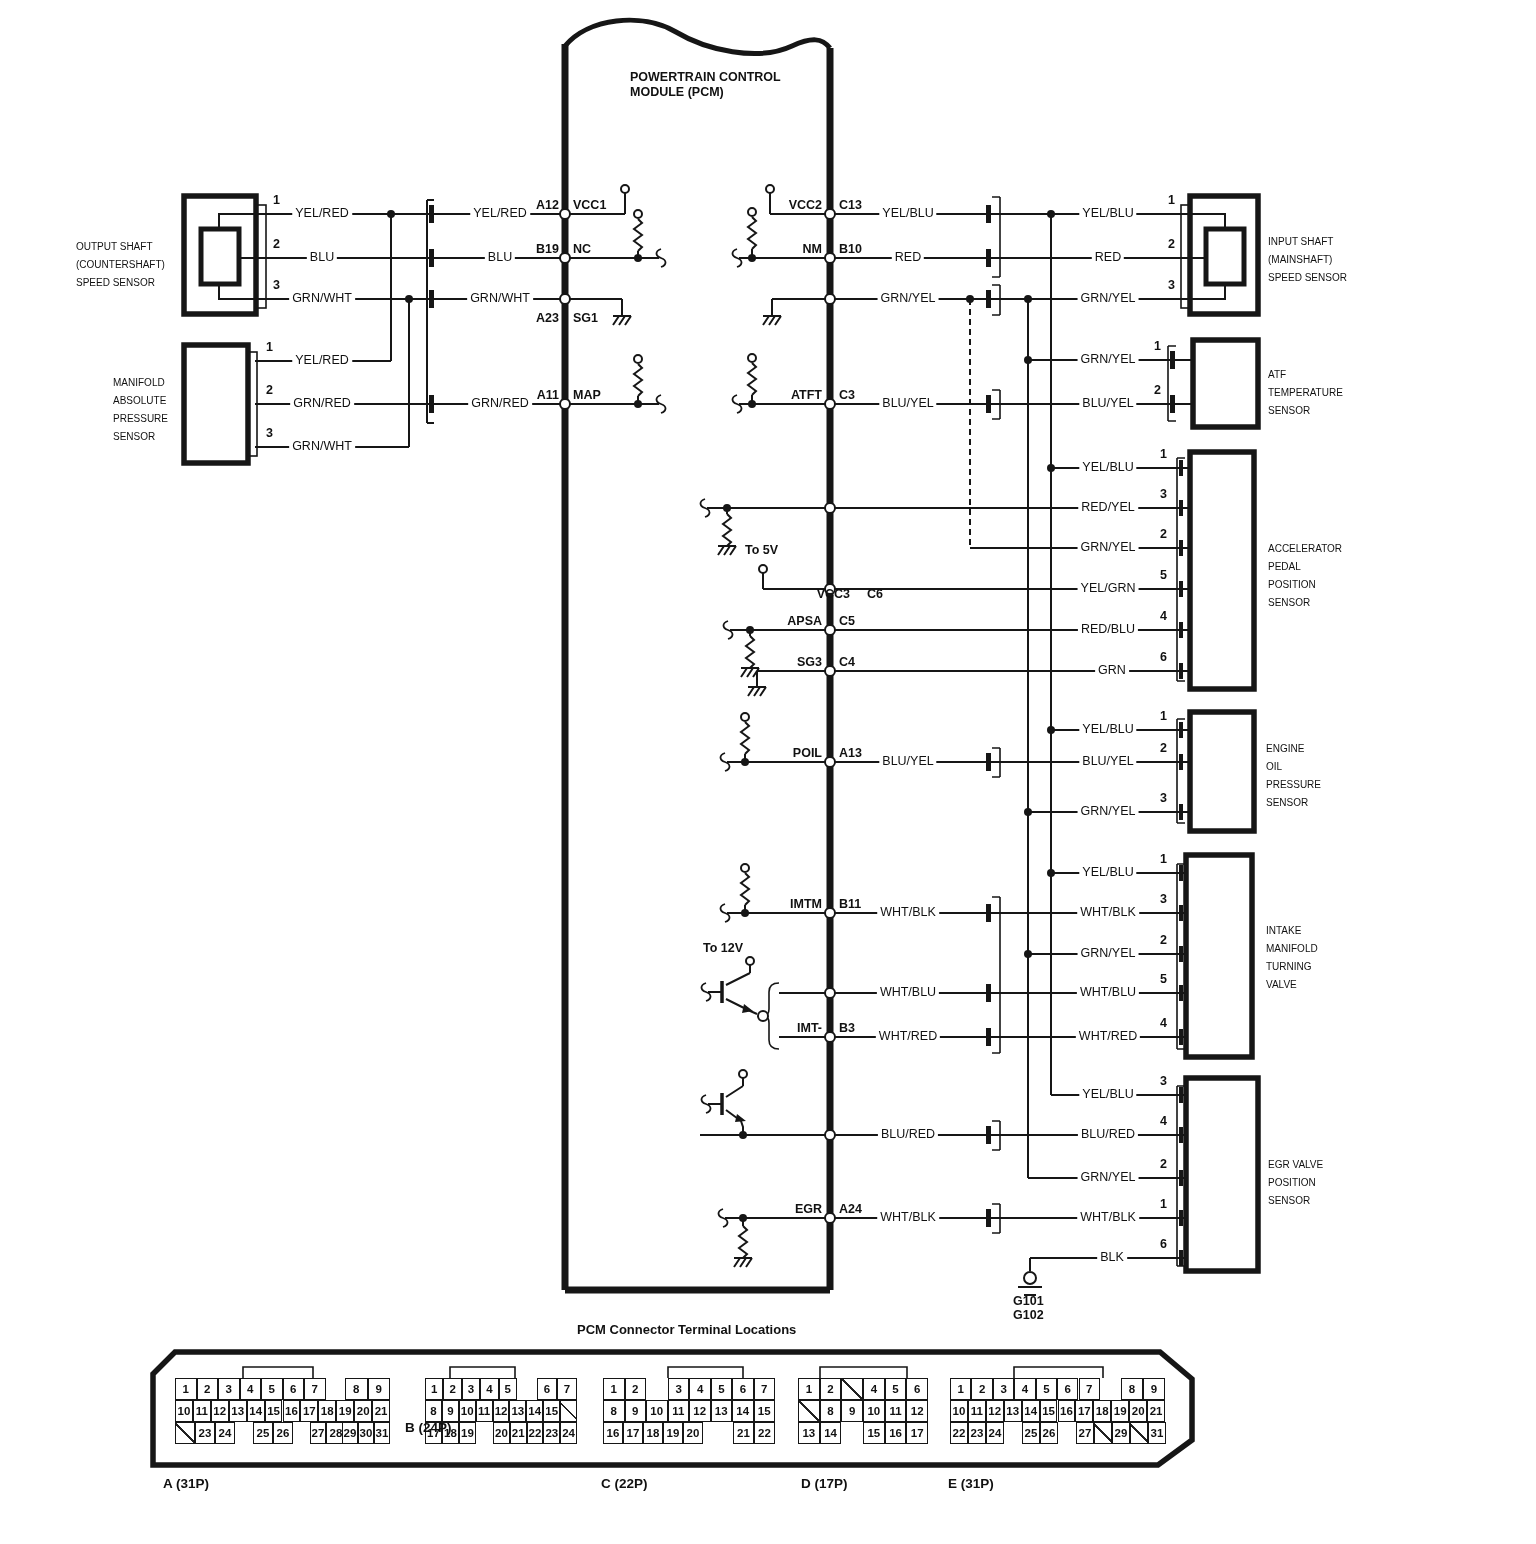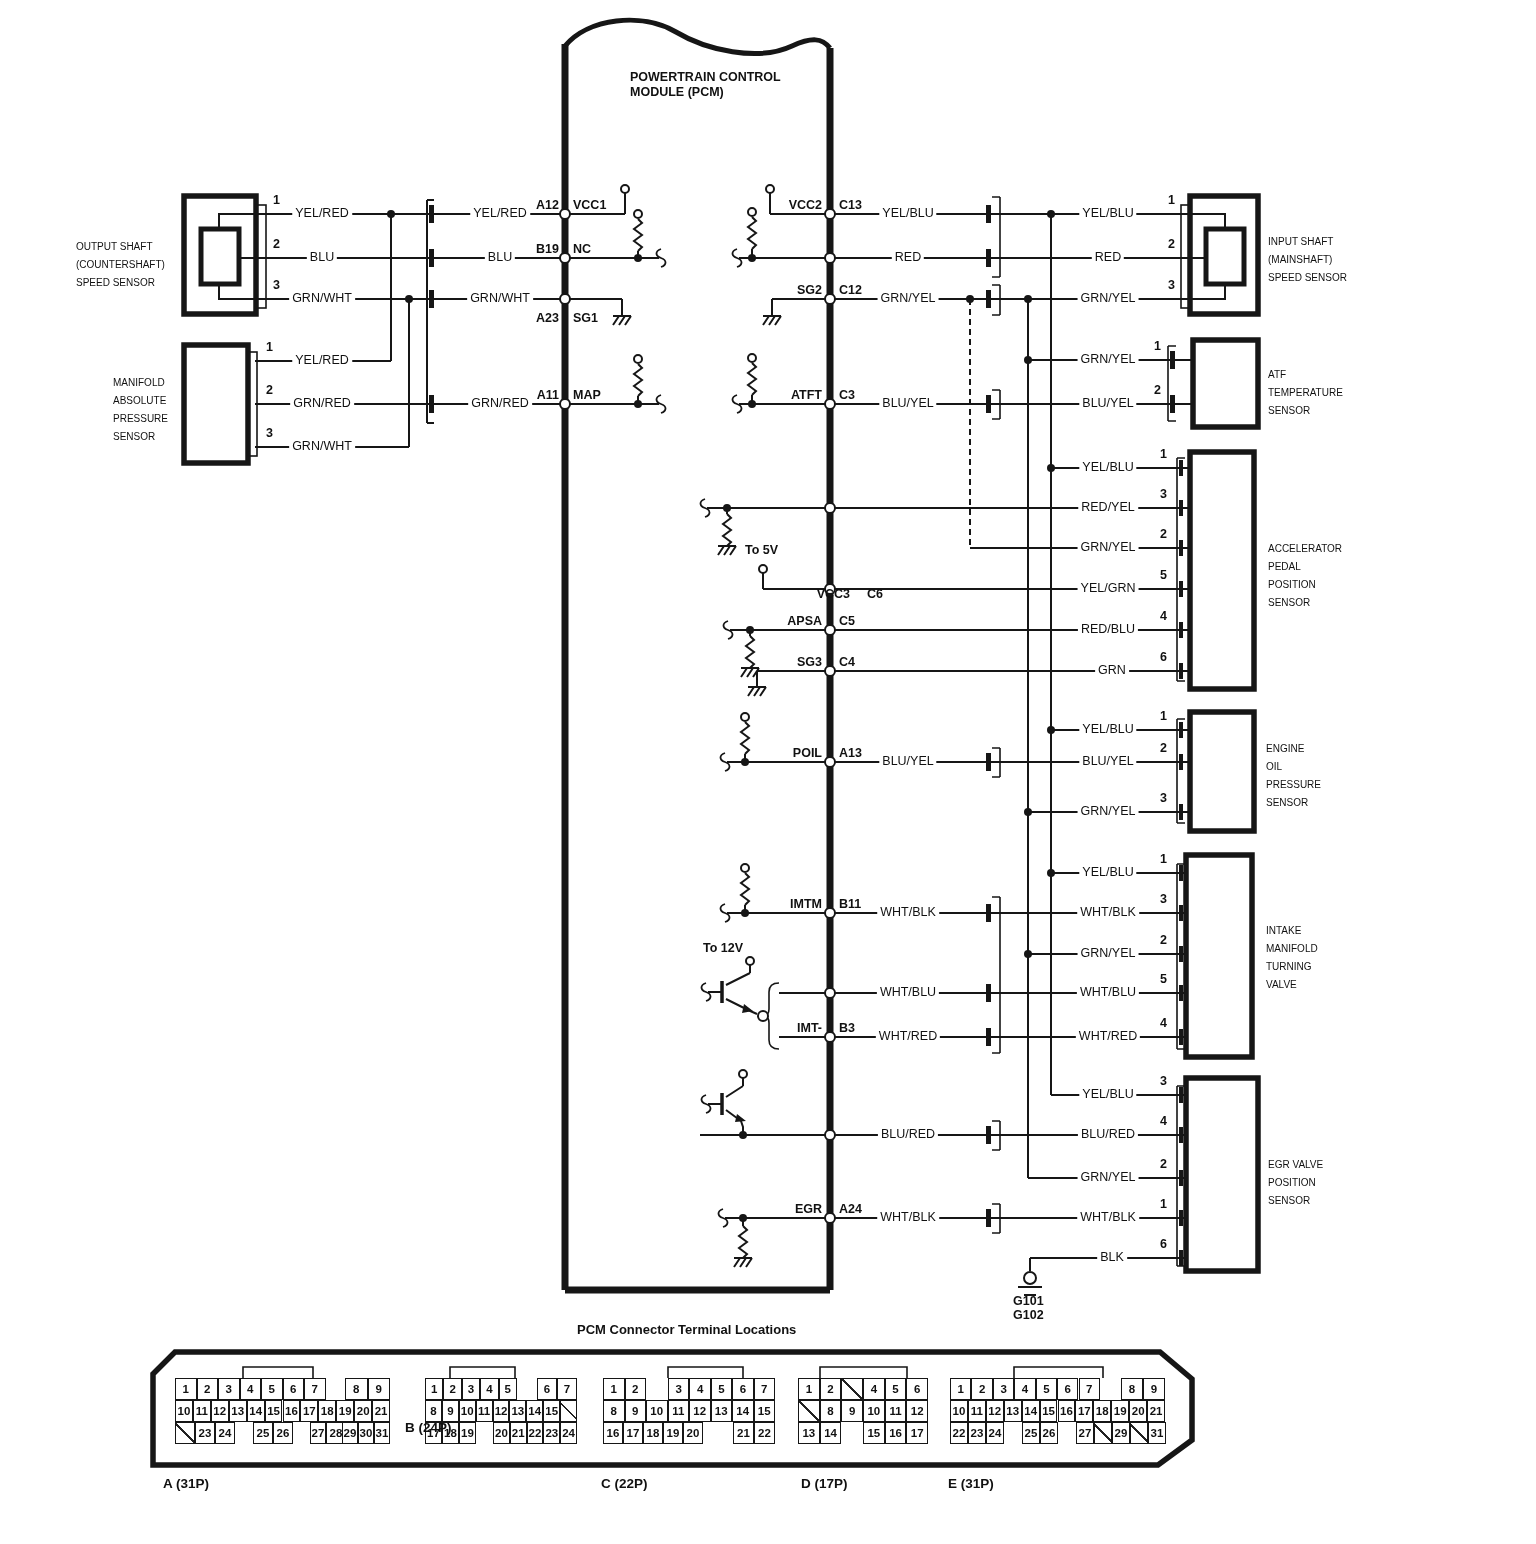--- a/index.html
+++ b/index.html
@@ -241,23 +241,23 @@
     </div>
     <div class="pinrow" style="top: 388px;">
       <span class="pl-code">A11</span>
       <span class="pl-name">MAP</span>
     </div>
 
   <div class="pinrow" style="top: 198px;">
       <span class="pr-name">VCC2</span>
       <span class="pr-code">C13</span>
     </div>
-    <div class="pinrow" style="top: 283px;">
-      <span class="pr-name">SG2</span>
-      <span class="pr-code">C12</span>
+    <div class="pinrow" style="top: 242px;">
+      <span class="pr-name">NM</span>
+      <span class="pr-code">B10</span>
     </div>
     <div class="pinrow" style="top: 388px;">
       <span class="pr-name">ATFT</span>
       <span class="pr-code">C3</span>
     </div>
     <div class="pinrow" style="top: 587px; margin-left: 28px;">
       <span class="pr-name">VCC3</span>
       <span class="pr-code">C6</span>
     </div>
     <div class="pinrow" style="top: 614px;">

